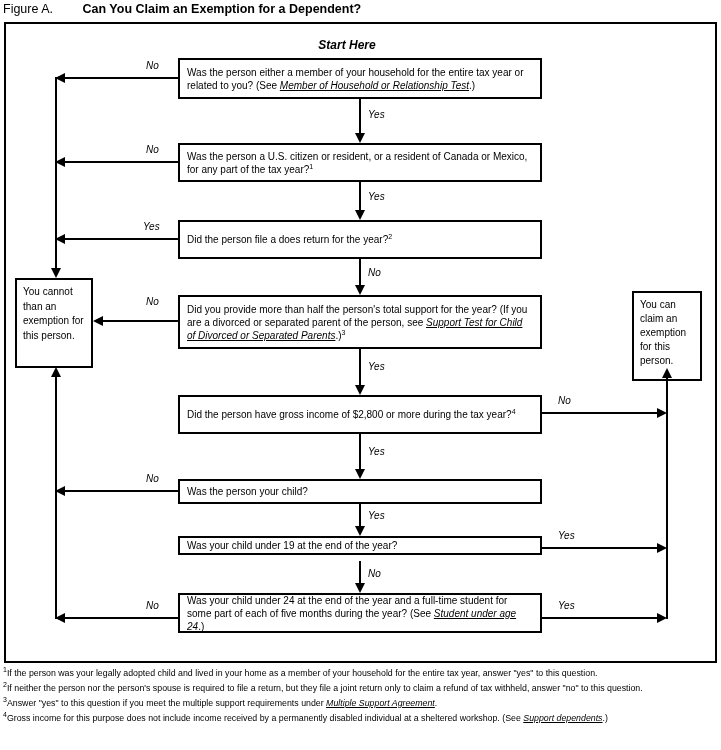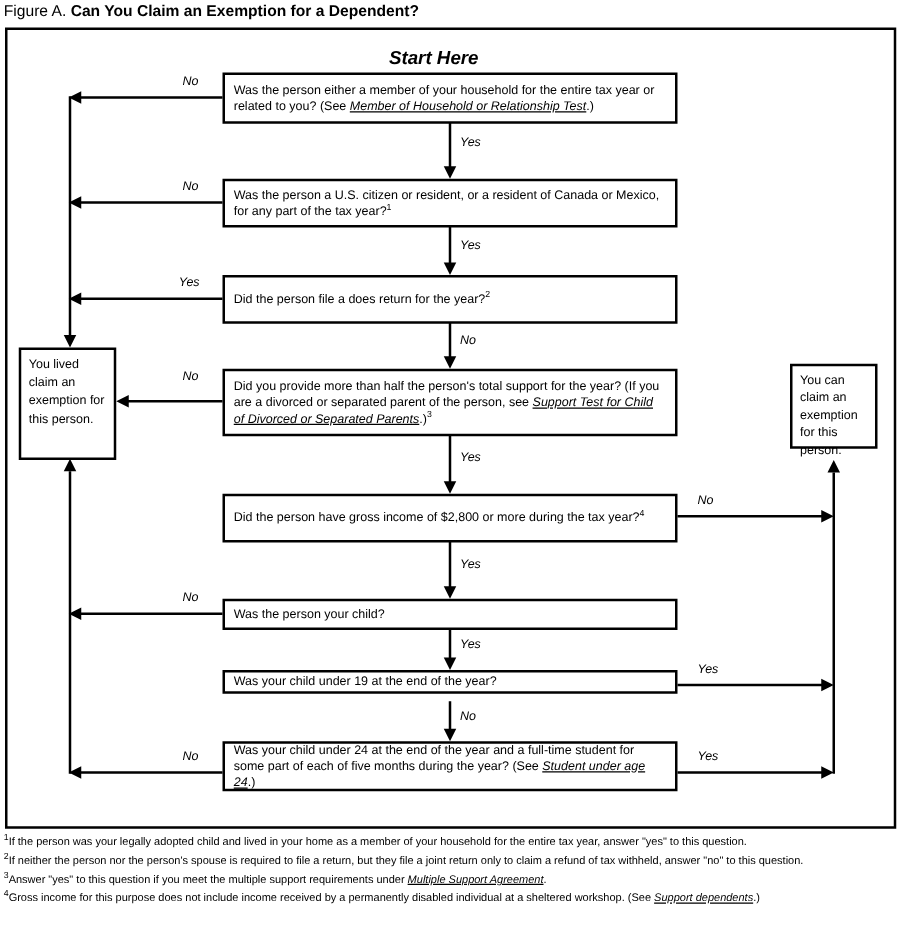--- a/index.html
+++ b/index.html
@@ -1,25 +1,25 @@
 <!DOCTYPE html>
 <html><head>
 <meta charset="utf-8">
 <style>
   html,body { margin:0; padding:0; background:#fff; }
   #stage {
     position:relative; width:721px; height:750px; background:#fff;
     font-family:"Liberation Sans", sans-serif; color:#000; overflow:hidden;
   }
   .title { position:absolute; left:3px; top:2px; font-size:12.5px; white-space:nowrap; }
-  .title b { font-weight:bold; }
+  .title b { font-weight:bold;margin-left:26px; }
   .frame { position:absolute; left:4px; top:22px; width:713px; height:641px;
            border:2px solid #000; box-sizing:border-box; }
   .start { position:absolute; left:287px; top:38px; width:120px; text-align:center;
-           font-weight:bold; font-style:italic; font-size:15px; }
+           font-weight:bold; font-style:italic; font-size:12px; }
   .qbox { position:absolute; left:178px; width:364px; border:2px solid #000; background:#fff;
           box-sizing:border-box; display:flex; align-items:center; padding:1px 7px;
           font-size:10px; line-height:13px; }
   .rbox { position:absolute; border:2px solid #000; background:#fff; box-sizing:border-box;
           padding:5px 6px; font-size:10px; line-height:14.5px; }
   .hline { position:absolute; height:2px; background:#000; }
   .vline { position:absolute; width:2px; background:#000; }
   .tri { position:absolute; width:0; height:0; }
   .tri-down  { border-left:5px solid transparent; border-right:5px solid transparent; border-top:10px solid #000; }
   .tri-up    { border-left:5px solid transparent; border-right:5px solid transparent; border-bottom:10px solid #000; }
@@ -61,23 +61,23 @@
     <div><span>Was the person your child?</span><i></i><span></span><sup></sup></div>
   </div>
   <div class="qbox" style="top:536px;height:19px">
     <div><span>Was your child under 19 at the end of the year?</span><i></i><span></span><sup></sup></div>
   </div>
   <div class="qbox" style="top:593px;height:40px">
     <div><span>Was your child under 24 at the end of the year and a full-time student for some part of each of five months during the year? (See </span><i>Student under age 24</i><span>.)</span><sup></sup></div>
   </div>
 
   <div class="rbox" style="left:15px;top:278px;width:78px;height:90px">
-    <span>You lived claim an exemption for this person.</span>
+    <span>You cannot than an exemption for this person.</span>
   </div>
-  <div class="rbox" style="left:632px;top:291px;width:70px;height:68px;line-height:14px">
+  <div class="rbox" style="left:632px;top:291px;width:70px;height:90px;line-height:14px">
     <span>You can claim an exemption for this person.</span>
   </div>
 
   <div class="vline" style="left:359px;top:98px;height:37px"></div>
   <div class="tri tri-down" style="left:355px;top:133px"></div>
   <div class="vline" style="left:359px;top:181px;height:31px"></div>
   <div class="tri tri-down" style="left:355px;top:210px"></div>
   <div class="vline" style="left:359px;top:258px;height:29px"></div>
   <div class="tri tri-down" style="left:355px;top:285px"></div>
   <div class="vline" style="left:359px;top:348px;height:39px"></div>

